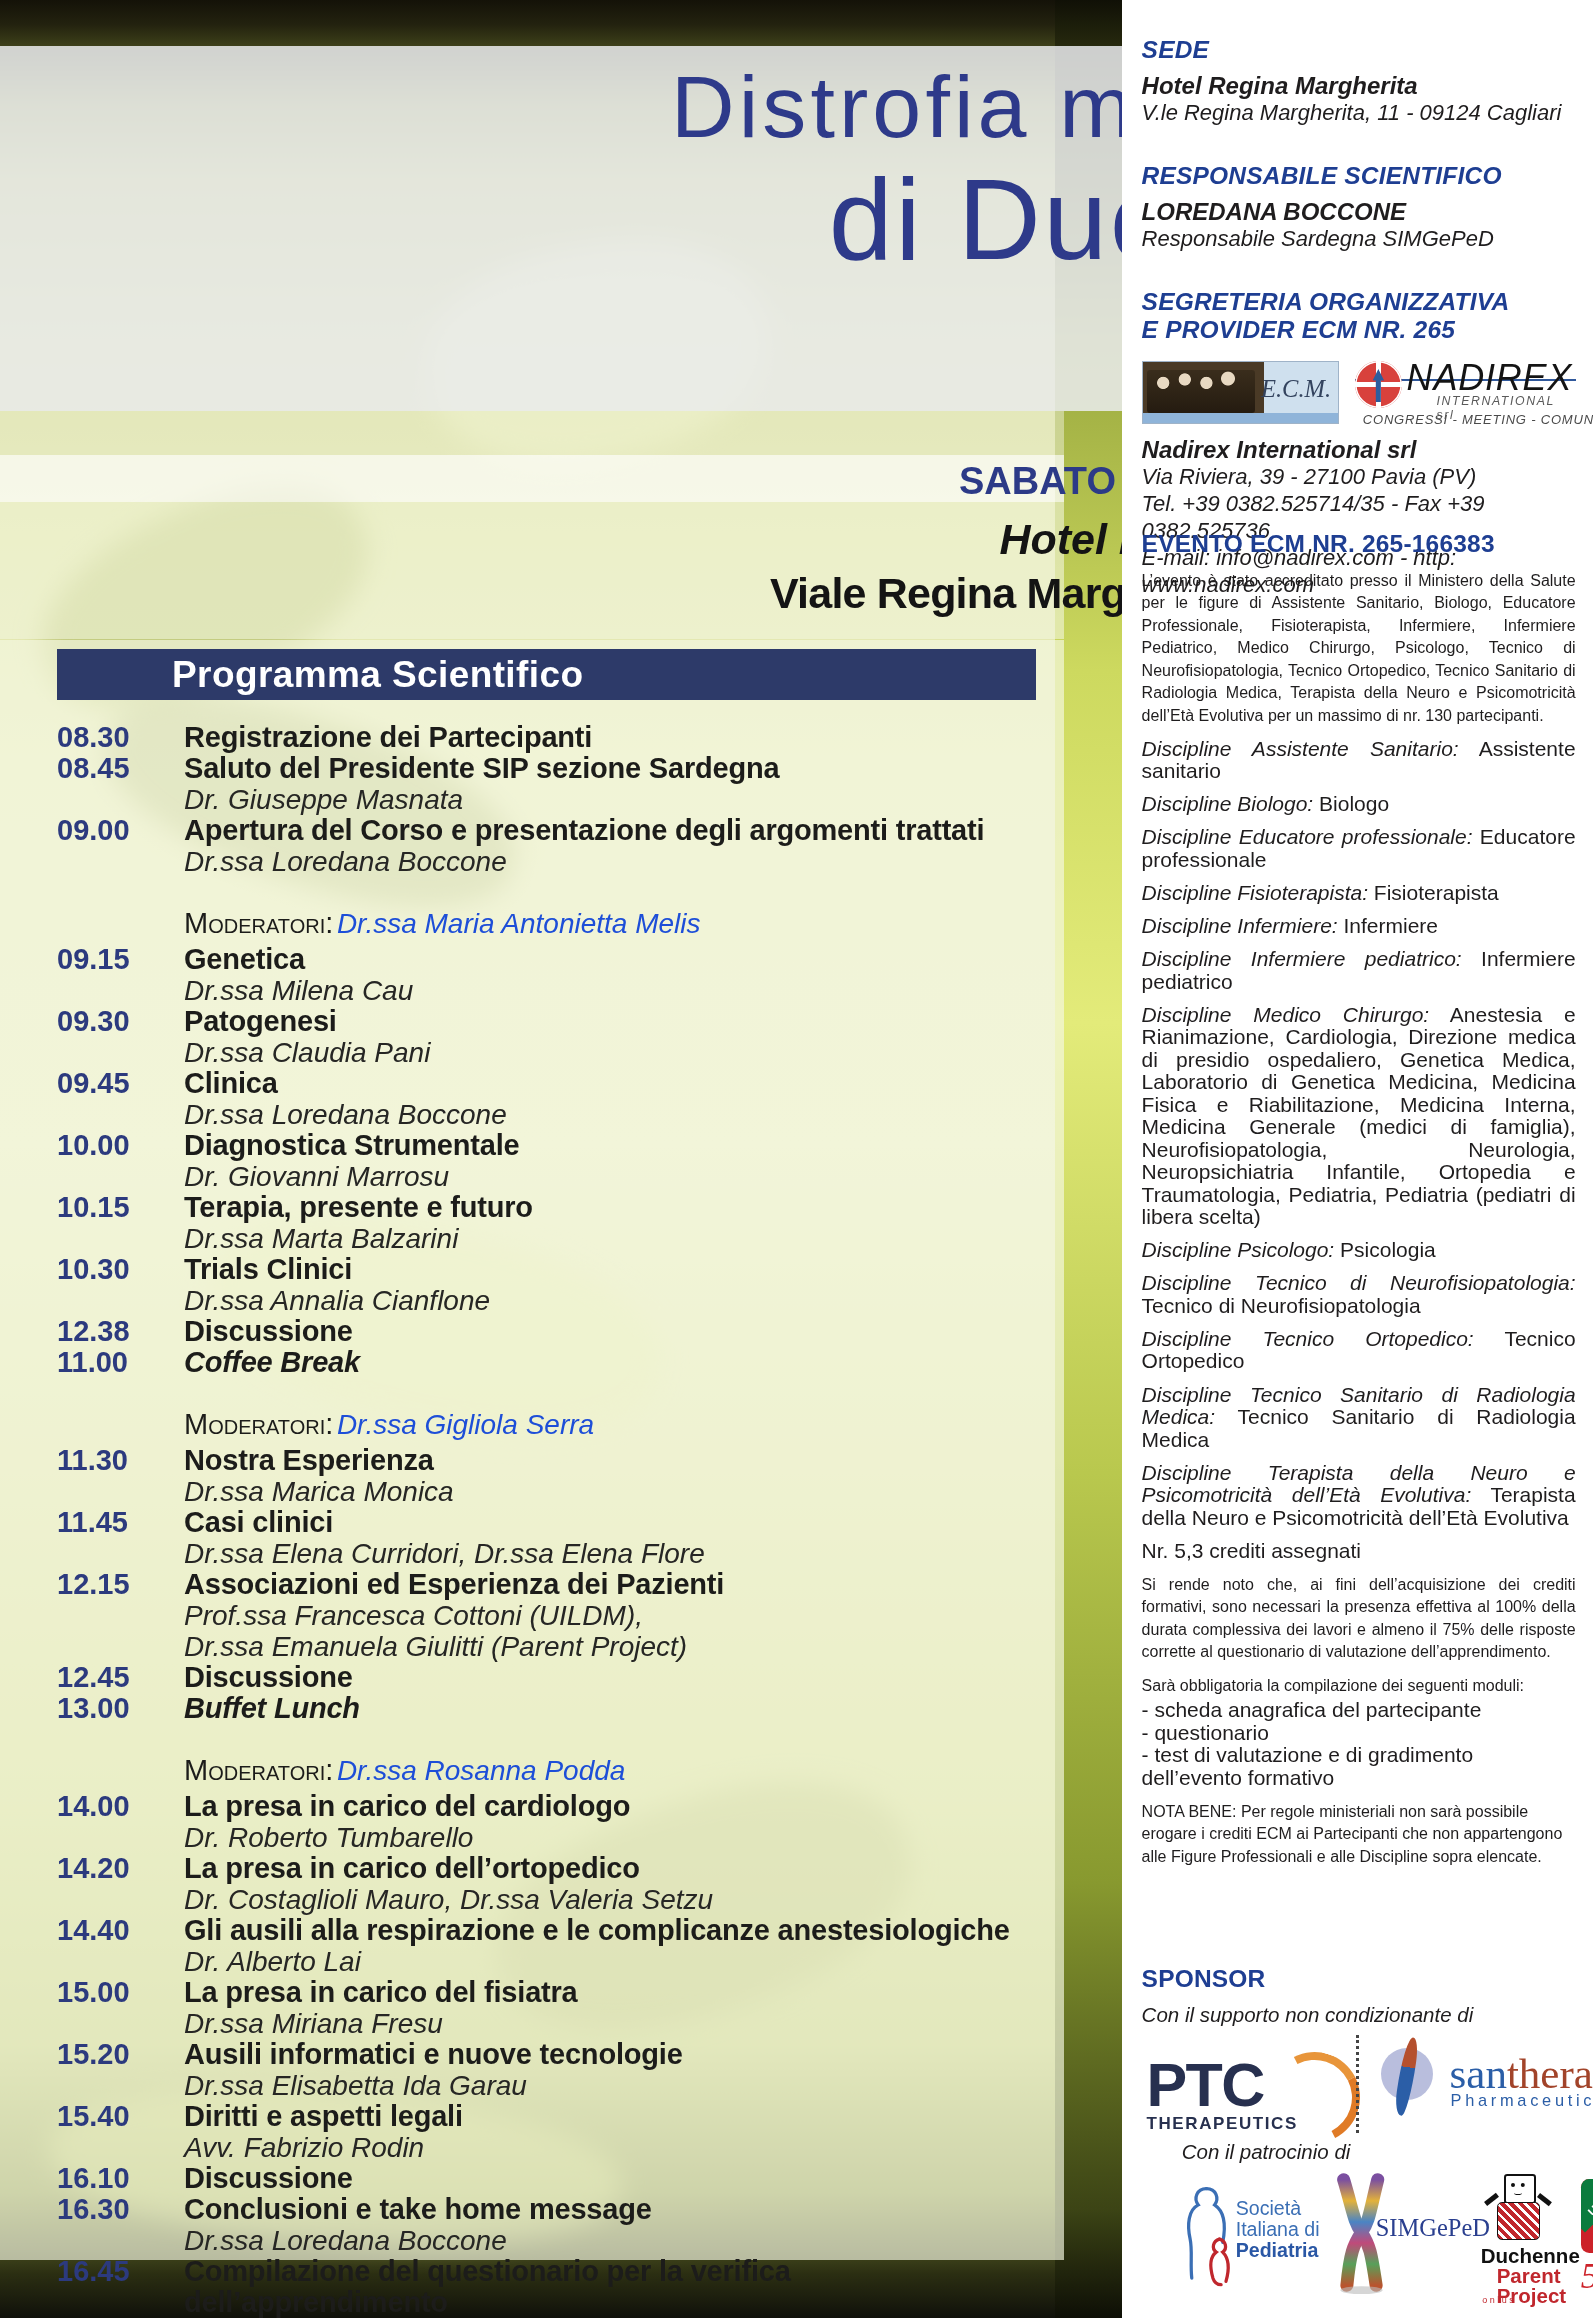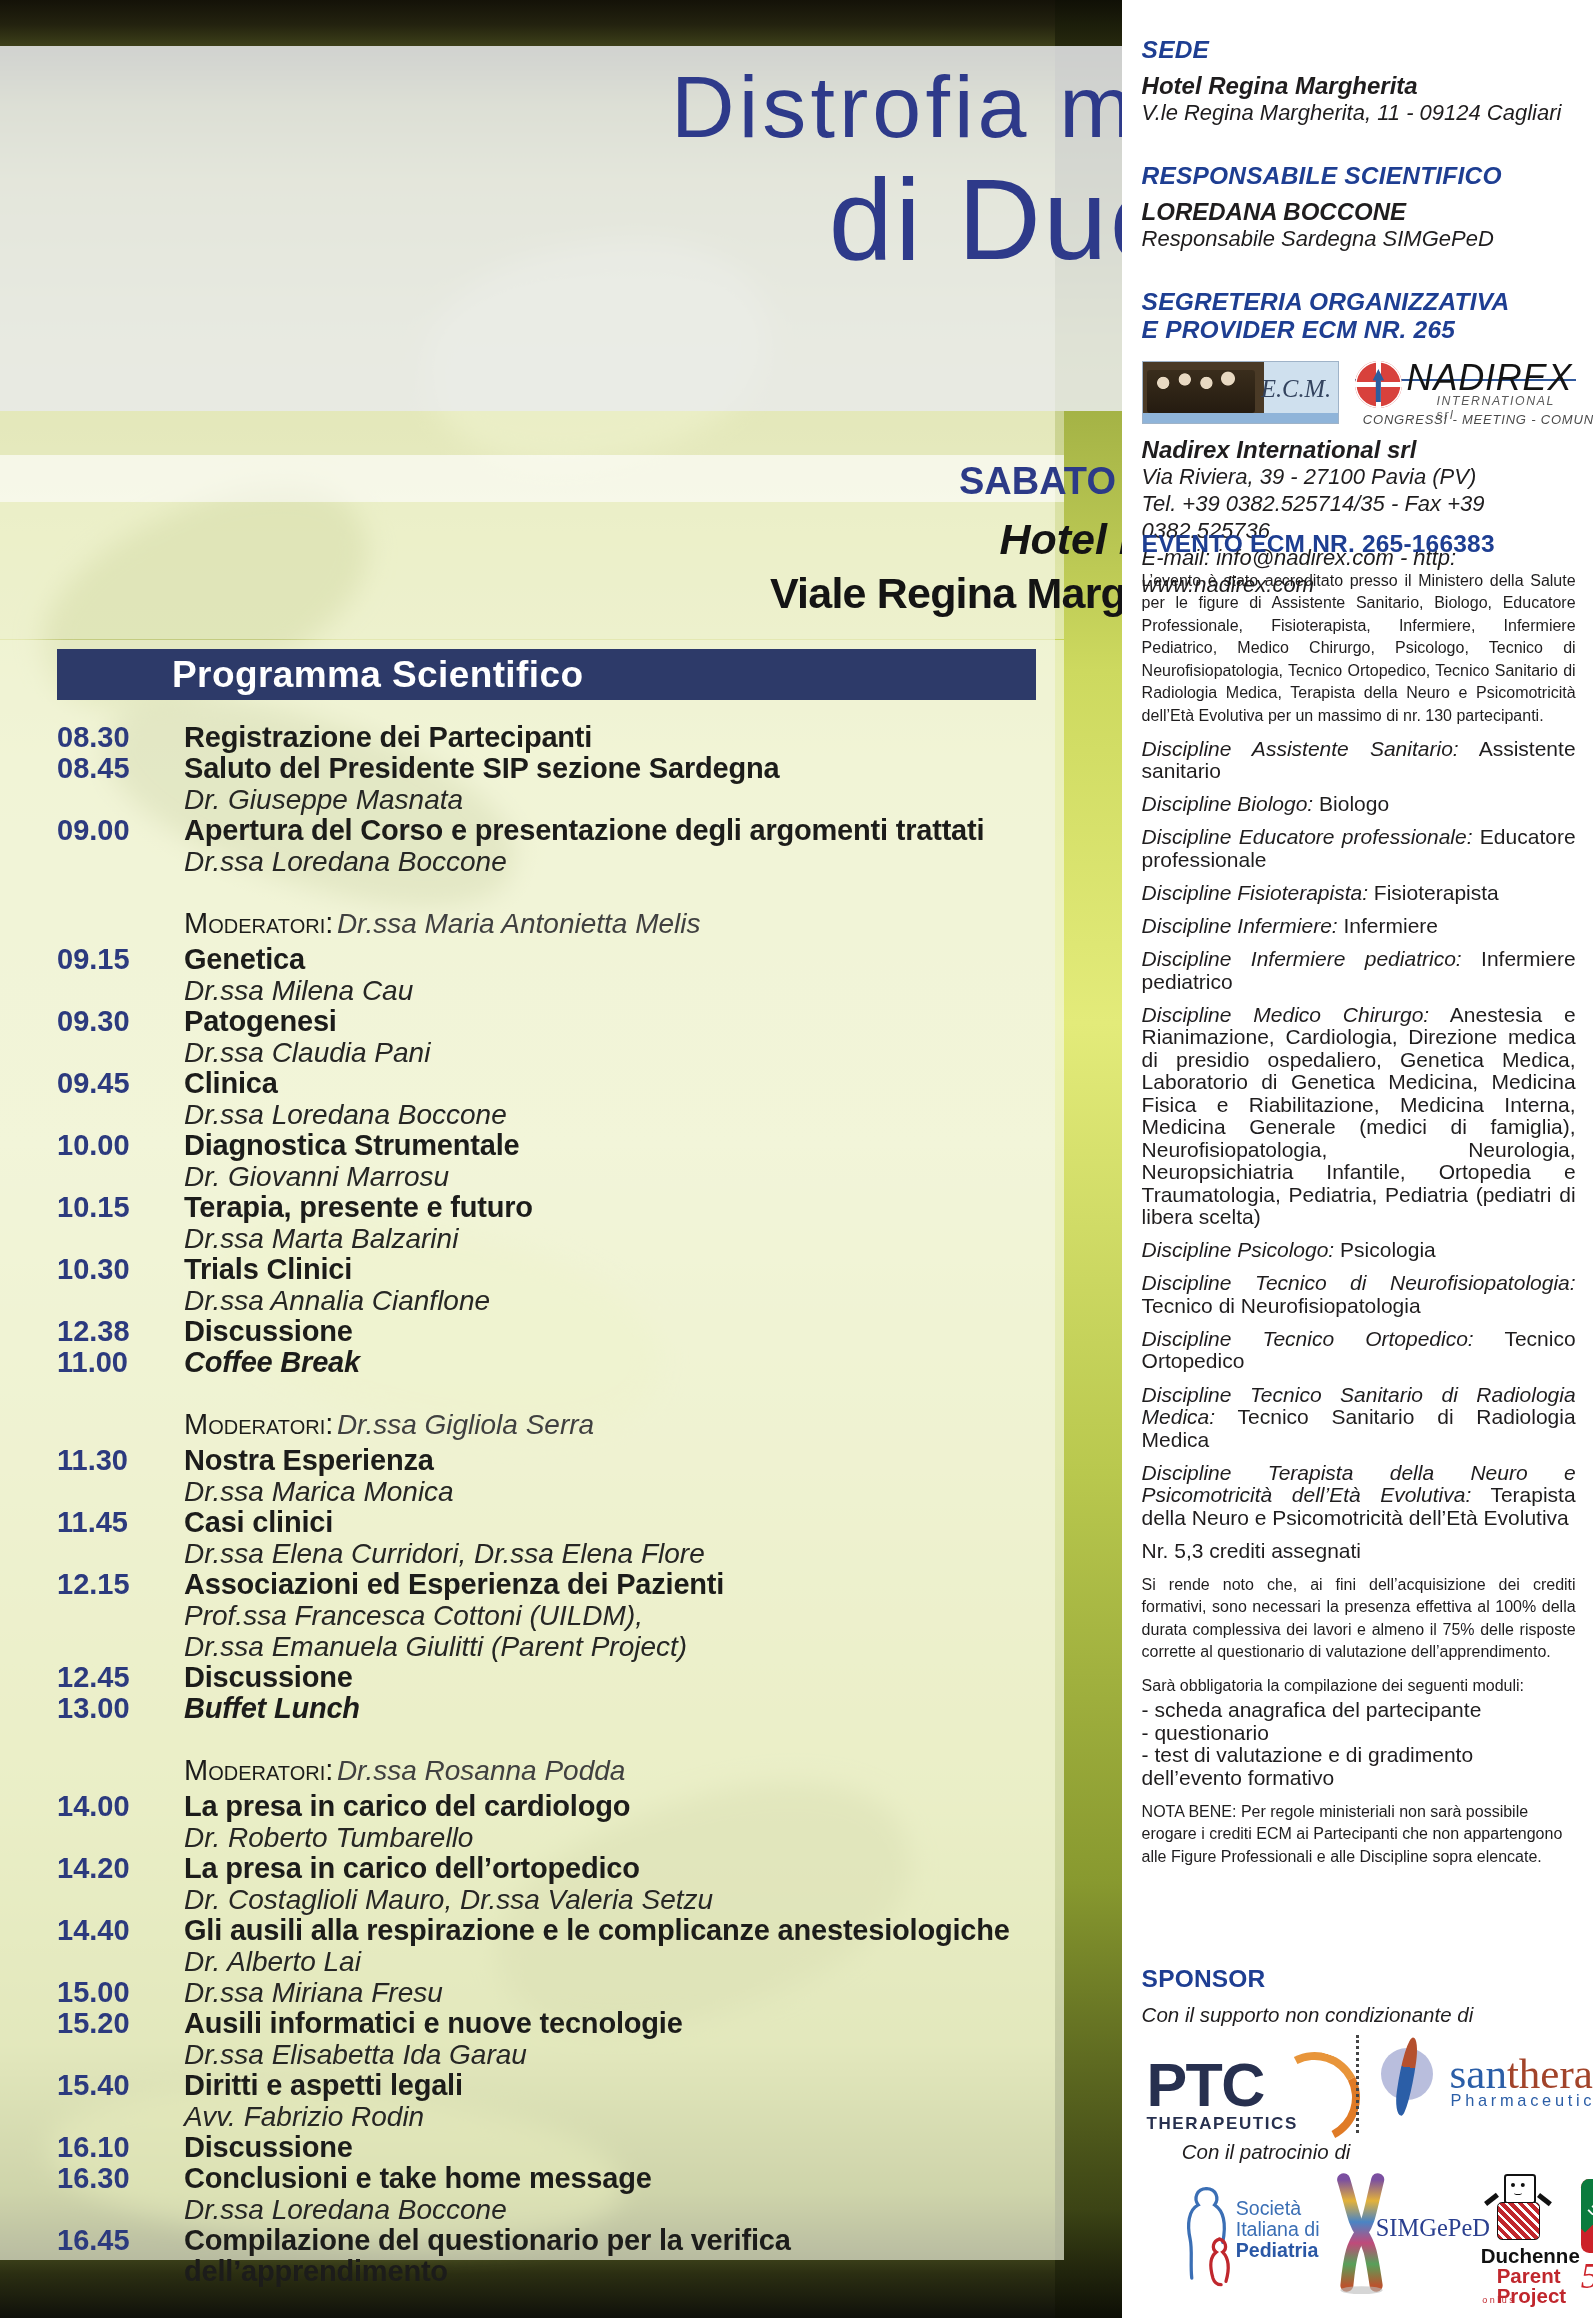--- a/index.html
+++ b/index.html
@@ -47,21 +47,21 @@
 
   
   .schedule{position:absolute;left:57px;top:722px;width:1002px;color:#1c1c1a;}
   .srow{position:relative;padding-left:127px;line-height:31px;}
   .stime{position:absolute;left:0;top:0;font-weight:bold;font-size:29px;color:#2c3a7e;}
   .stitle{font-weight:bold;font-size:29px;letter-spacing:-0.2px;}
   .stitle.it{font-style:italic;}
   .sspeaker{font-style:italic;font-size:28px;color:#262624;}
   .srow.mod{margin-top:31px;}
   .modlabel{font-variant:small-caps;font-size:29px;color:#1c1c1a;}
-  .modname{font-style:italic;font-size:28px;color:#404040;}
+  .modname{font-style:italic;font-size:28px;color:#1d4ed8;}
 
   
   .sidebar{position:absolute;left:1122px;top:0;width:471px;height:2319px;background:#ffffff;color:#1f1d1e;}
   .sb-top{position:absolute;left:19.6px;top:36px;width:434px;font-style:italic;}
   .sbh{color:#1e3e92;font-weight:bold;font-size:24.5px;letter-spacing:0.2px;}
   .sb-name{font-weight:bold;font-size:24px;margin-top:8.2px;line-height:27px;}
   .sb-line{font-size:22px;line-height:27px;}
   .mt40{margin-top:36px;}
   .logos-row{margin-top:11.5px;height:75px;position:relative;}
 
@@ -306,20 +306,21 @@
     </div>
 
     <div class="srow">
       <span class="stime">14.40</span>
       <div class="stitle">Gli ausili alla respirazione e le complicanze anestesiologiche</div>
       <div class="sspeaker">Dr. Alberto Lai</div>
     </div>
 
     <div class="srow">
       <span class="stime">15.00</span>
+      <div class="stitle">La presa in carico del fisiatra</div>
       <div class="sspeaker">Dr.ssa Miriana Fresu</div>
     </div>
 
     <div class="srow">
       <span class="stime">15.20</span>
       <div class="stitle">Ausili informatici e nuove tecnologie</div>
       <div class="sspeaker">Dr.ssa Elisabetta Ida Garau</div>
     </div>
 
     <div class="srow">

